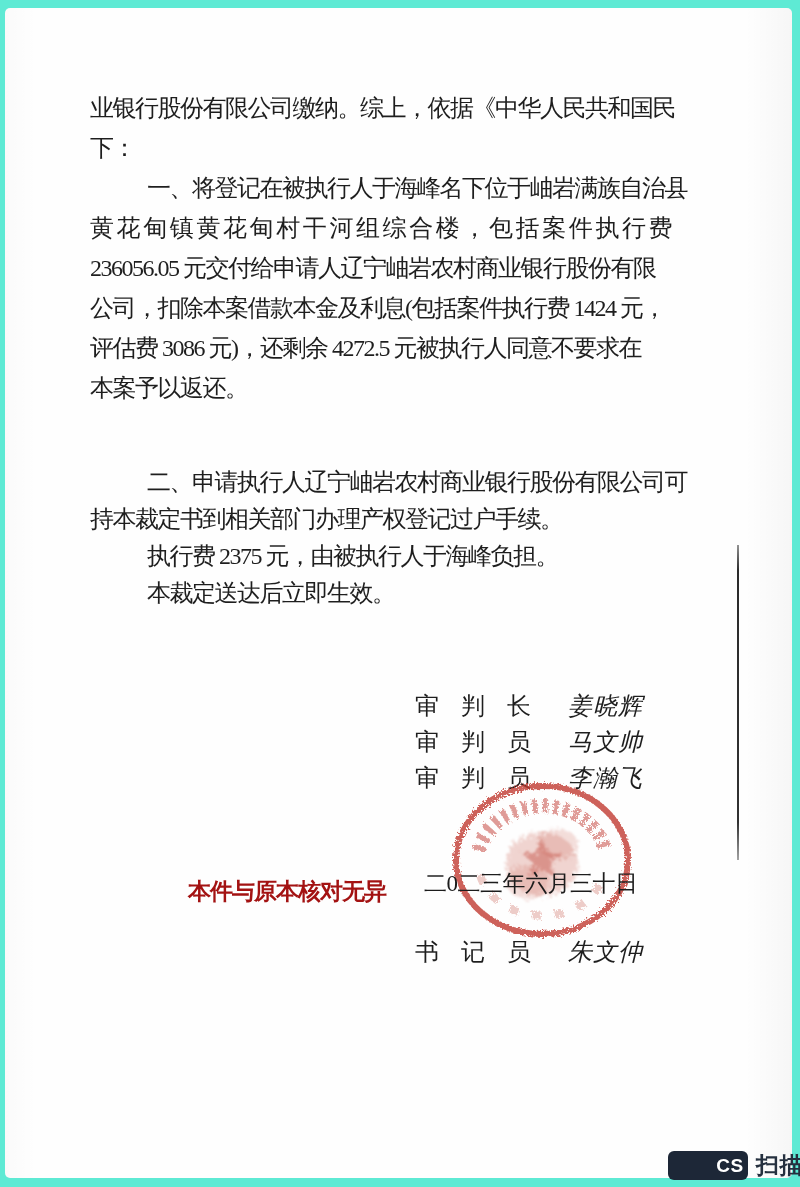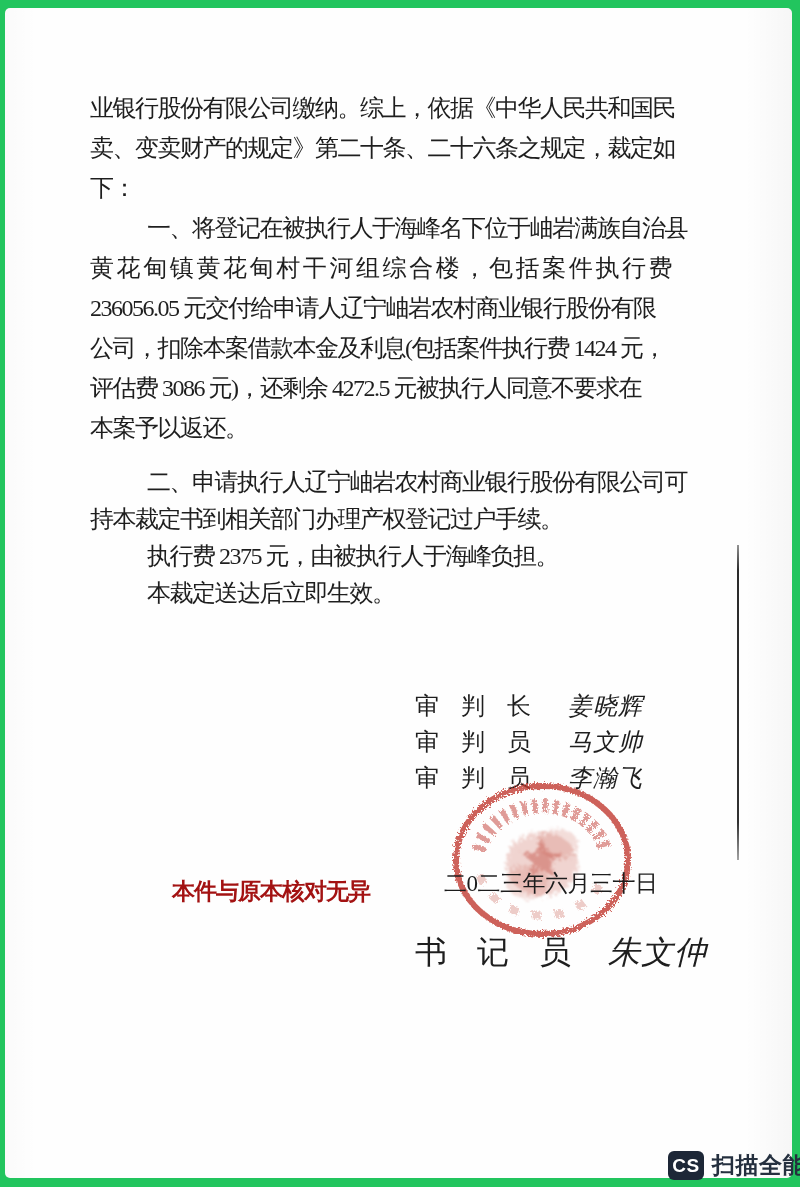--- a/index.html
+++ b/index.html
@@ -5,21 +5,21 @@
   html, body {
     margin: 0; padding: 0;
     width: 800px; height: 1187px;
     overflow: hidden;
     background: #ececec;
     font-family: "Liberation Serif", "DejaVu Serif", serif;
   }
   .scan-frame {
     position: relative;
     width: 800px; height: 1187px;
-    background: #22c55e;
+    background: #5eead4;
   }
   .paper {
     position: absolute;
     left: 5px; top: 8px; right: 8px; bottom: 9px;
     background: #fefefe;
     border-radius: 5px;
     background-image: linear-gradient(90deg, rgba(0,0,0,0.015) 0%, rgba(0,0,0,0) 4%, rgba(0,0,0,0) 94%, rgba(0,0,0,0.03) 100%);
   }
   .content { position: absolute; left: 0; top: 0; width: 800px; height: 1187px; color: #212121; }
 
@@ -38,26 +38,26 @@
   .spread { letter-spacing: 2.6px; }
 
   .sig-block { position: absolute; left: 415px; top: 688px; }
   .sig-row { height: 36px; line-height: 36px; font-size: 24px; white-space: nowrap; color: #1e1e1e; }
   .sig-role { display: inline-block; min-width: 112px; letter-spacing: -1px; }
   .sig-name { display: inline-block; margin-left: 38px; letter-spacing: 1px; font-style: italic; }
 
   .date-line {
     position: absolute; left: 424px; top: 868px;
     font-size: 23px; line-height: 32px; letter-spacing: -0.5px;
-    white-space: nowrap; color: #1c1c1c; z-index: 5; margin-left: 20px;
+    white-space: nowrap; color: #1c1c1c; z-index: 5;
   }
-  .clerk-row { position: absolute; left: 415px; top: 936px; height: 32px; line-height: 32px; font-size: 32px; white-space: nowrap; color: #1e1e1e; z-index: 5; }
+  .clerk-row { position: absolute; left: 415px; top: 936px; height: 32px; line-height: 32px; font-size: 24px; white-space: nowrap; color: #1e1e1e; z-index: 5; }
 
   .verify-note {
-    position: absolute; left: 172px; top: 876px;
+    position: absolute; left: 188px; top: 876px;
     font-size: 23px; font-weight: 700; letter-spacing: -1px;
     color: #a31212; white-space: nowrap;
     font-family: "Liberation Sans", "DejaVu Sans", sans-serif;
   }
 
   .seal-wrap { position: absolute; left: 450px; top: 780px; width: 184px; height: 162px; z-index: 3; pointer-events: none; }
 
   .artifact-line {
     position: absolute; left: 737px; top: 545px;
     width: 2px; height: 315px;
@@ -70,37 +70,37 @@
     display: flex; align-items: center; gap: 8px;
     white-space: nowrap; z-index: 6;
   }
   .wm-badge {
     width: 36px; height: 29px; border-radius: 6px;
     background: #1d2737; color: #ffffff;
     font-family: "Liberation Sans", "DejaVu Sans", sans-serif;
     font-weight: 700; font-size: 19px;
     display: flex; align-items: center; justify-content: center;
     letter-spacing: 0.5px;
+    padding-left: 44px;
   }
   .wm-label {
     font-family: "Liberation Sans", "DejaVu Sans", sans-serif;
     font-weight: 700; font-size: 23px; color: #25303f; letter-spacing: 0.5px;
   }
 </style>
 </head>
 <body>
 
 <div class="scan-frame">
   <div class="paper"></div>
 
   <div class="content">
 
     <div class="body-block blk1">
       <div class="line">业银行股份有限公司缴纳。综上，依据《中华人民共和国民</div>
-      <div class="line">卖、变卖财产的规定》第二十条、二十六条之规定，裁定如</div>
       <div class="line">下：</div>
       <div class="line indent">一、将登记在被执行人于海峰名下位于岫岩满族自治县</div>
       <div class="line spread">黄花甸镇黄花甸村干河组综合楼，包括案件执行费</div>
       <div class="line">236056.05 元交付给申请人辽宁岫岩农村商业银行股份有限</div>
       <div class="line">公司，扣除本案借款本金及利息(包括案件执行费 1424 元，</div>
       <div class="line">评估费 3086 元)，还剩余 4272.5 元被执行人同意不要求在</div>
       <div class="line">本案予以返还。</div>
     </div>
 
     <div class="body-block blk2">

